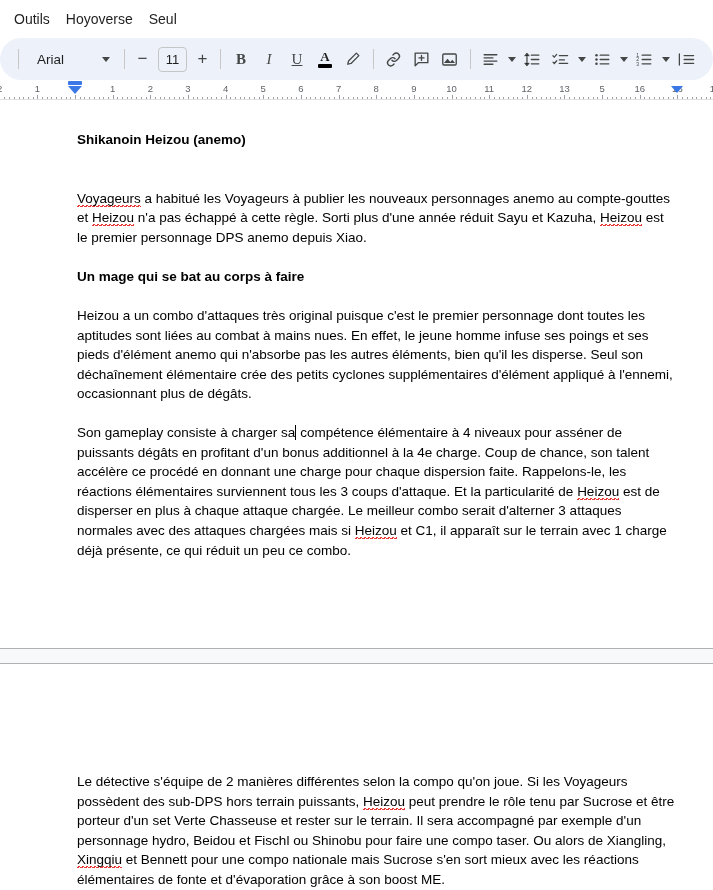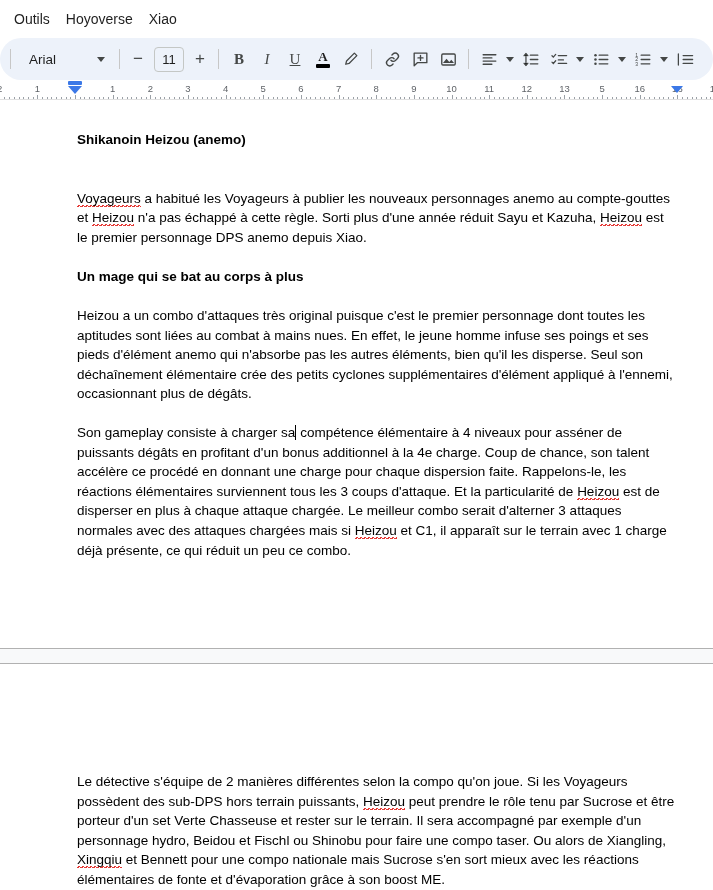--- a/index.html
+++ b/index.html
@@ -23,21 +23,21 @@
     cursor:default; white-space:nowrap;
     line-height:16px;
   }
 
   
   .toolbar{
     height:42px; background:#edf2fa;
     border-radius:22px;
     margin:0 0 0 0;
     display:flex; align-items:center;
-    padding:0 4px;
+    padding:0 12px;
     position:relative;
   }
   .sep{
     width:1px; height:20px; background:#c7c7c7;
     margin:0 6px; flex:0 0 1px;
   }
   .btn{
     height:28px; min-width:28px;
     display:flex; align-items:center; justify-content:center;
     border-radius:4px; cursor:default;
@@ -199,21 +199,21 @@
   }
 </style>
 </head>
 <body>
 
 <div id="app">
 
   <div class="menubar">
     <div class="menu-item">Outils</div>
     <div class="menu-item">Hoyoverse</div>
-    <div class="menu-item">Xiao</div>
+    <div class="menu-item">Seul</div>
   </div>
 
   <div class="toolbar">
 
     <div class="sep"></div>
 
     <div class="font-box">
       <span class="font-name">Arial</span>
       <span class="caret"></span>
     </div>
@@ -530,21 +530,21 @@
 
   <div class="doc-scroll">
 
     <div class="page page1">
       <div class="doc-body">
         <div style="height:28px"></div>
         <h3 class="doc-h">Shikanoin Heizou (anemo)</h3>
         <div class="spacer-lg"></div>
         <p class="doc-p"><span class="sq">Voyageurs</span><span> a habitué les Voyageurs à publier les nouveaux personnages anemo au compte-gouttes et </span><span class="sq">Heizou</span><span> n'a pas échappé à cette règle. Sorti plus d'une année réduit Sayu et Kazuha, </span><span class="sq">Heizou</span><span> est le premier personnage DPS anemo depuis Xiao.</span></p>
         <div class="spacer-md"></div>
-        <h3 class="doc-h">Un mage qui se bat au corps à plus</h3>
+        <h3 class="doc-h">Un mage qui se bat au corps à faire</h3>
         <div class="spacer-sm"></div>
         <p class="doc-p">Heizou a un combo d'attaques très original puisque c'est le premier personnage dont toutes les aptitudes sont liées au combat à mains nues. En effet, le jeune homme infuse ses poings et ses pieds d'élément anemo qui n'absorbe pas les autres éléments, bien qu'il les disperse. Seul son déchaînement élémentaire crée des petits cyclones supplémentaires d'élément appliqué à l'ennemi, occasionnant plus de dégâts.</p>
         <div class="spacer-sm"></div>
         <p class="doc-p"><span>Son gameplay consiste à charger sa</span><span class="caretline"></span><span> compétence élémentaire à 4 niveaux pour asséner de puissants dégâts en profitant d'un bonus additionnel à la 4e charge. Coup de chance, son talent accélère ce procédé en donnant une charge pour chaque dispersion faite. Rappelons-le, les réactions élémentaires surviennent tous les 3 coups d'attaque. Et la particularité de </span><span class="sq">Heizou</span><span> est de disperser en plus à chaque attaque chargée. Le meilleur combo serait d'alterner 3 attaques normales avec des attaques chargées mais si </span><span class="sq">Heizou</span><span> et C1, il apparaît sur le terrain avec 1 charge déjà présente, ce qui réduit un peu ce combo.</span></p>
       </div>
     </div>
 
     <div class="page-gap"></div>
 
     <div class="page page2">

